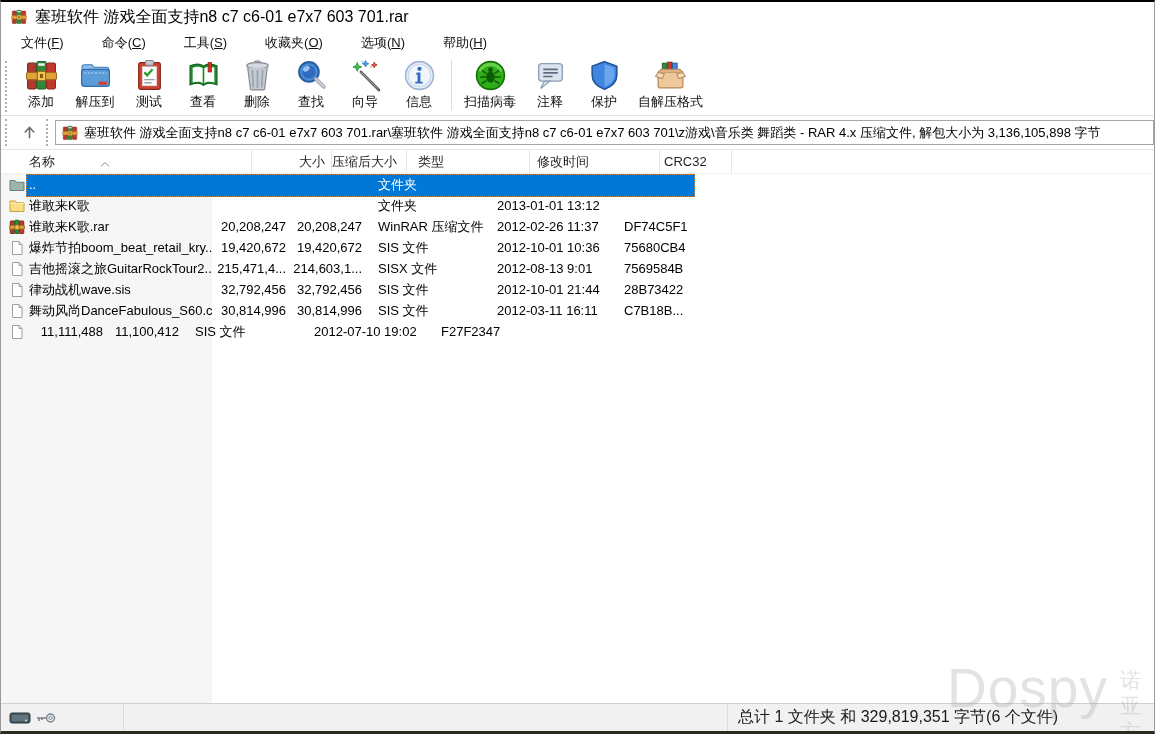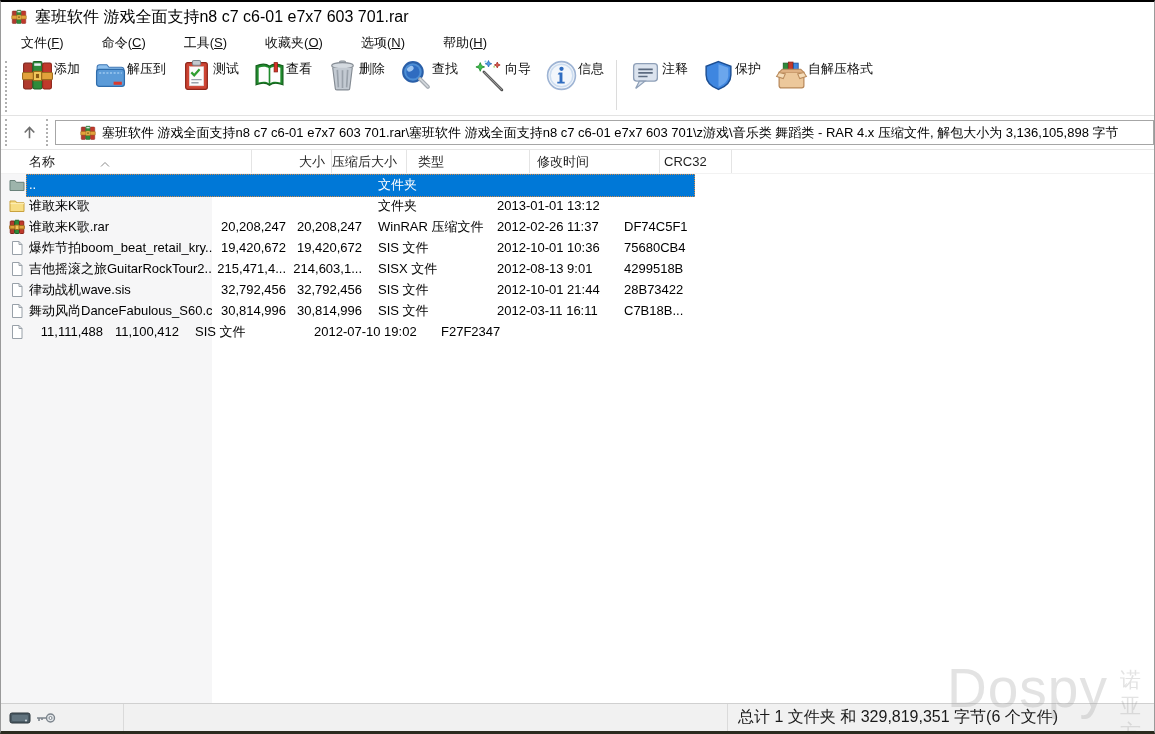--- a/index.html
+++ b/index.html
@@ -12,34 +12,34 @@
     border-bottom:3px solid #2b2b1f; overflow:hidden; display:flex; flex-direction:column;
   }
   
   .titlebar{ height:30px; display:flex; align-items:center; gap:8px; padding-left:10px; background:#fff; flex:0 0 auto;}
   .title-text{ font-size:16px; color:#000; }
   
   .menubar{ height:22px; display:flex; align-items:center; padding-left:1px; background:#fff; flex:0 0 auto;}
   .menu-item{ font-size:13px; color:#111; padding:0 19px; height:22px; line-height:22px; cursor:default;}
   
   .toolbar{ height:62px; display:flex; align-items:flex-start; padding:4px 0 0 2px; border-bottom:1px solid #e3e3e3; background:#fff; flex:0 0 auto;}
-  .tb-btn{ display:flex; flex-direction:row; align-items:flex-start; min-width:54px; padding:1px 7px 2px; cursor:default;}
+  .tb-btn{ display:flex; flex-direction:column; align-items:center; min-width:54px; padding:1px 7px 2px; cursor:default;}
   .tb-label{ font-size:13px; color:#111; margin-top:1px; white-space:nowrap;}
   .tb-sep{ width:1px; height:50px; background:#dcdcdc; margin:2px 5px 0 5px; flex:0 0 auto;}
   .gripper{ width:6px; align-self:stretch; border-left:2px dotted #b0b0b0; margin:3px 3px 3px 2px; flex:0 0 auto;}
   
   .ic{ display:inline-flex; }
   .ic svg{ display:block; }
   .ic.big svg{ width:33px; height:33px; }
   .ic.sm svg{ width:16px; height:16px; }
   
   .addressbar{ height:34px; display:flex; align-items:center; padding:0 0 0 2px; border-bottom:1px solid #e6e6e6; background:#fff; flex:0 0 auto;}
   .up-btn{ width:30px; height:26px; display:flex; align-items:center; justify-content:center; cursor:default;}
   .up-btn svg{ width:17px; height:17px; }
-  .path-field{ flex:1; height:25px; border:1px solid #a6a6a6; background:#fff; display:flex; align-items:center; gap:6px; padding:0 24px; overflow:hidden;}
+  .path-field{ flex:1; height:25px; border:1px solid #a6a6a6; background:#fff; display:flex; align-items:center; gap:6px; padding:0 6px; overflow:hidden;}
   .path-text{ font-size:13px; color:#000; white-space:nowrap; overflow:hidden;}
   
   .header{ height:24px; display:flex; background:#fff; flex:0 0 auto; border-bottom:1px solid #f2f2f2;}
   .hcell{ font-size:13px; color:#1f1f1f; line-height:23px; border-right:1px solid #e4e4e4; white-space:nowrap; overflow:hidden; position:relative; cursor:default;}
   .hcell.col0{ width:251px; padding-left:28px; }
   .hcell.col1{ width:80px;  text-align:right; padding-right:6px; }
   .hcell.col2{ width:75px;  text-align:right; padding-right:17px; }
   .hcell.col3{ width:123px; padding-left:11px; }
   .hcell.col4{ width:130px; padding-left:7px; }
   .hcell.col5{ width:72px;  padding-left:4px; }
@@ -194,20 +194,32 @@
             <circle cx="16" cy="9.5" r="2.1" fill="#2f6cc0"></circle>
             <path d="M13.5 14h3.4v9h2.2v1.8h-7.2V23h2.2v-7h-1.8z" fill="#2f6cc0" transform="translate(0 -1)"></path>
           </svg>
         </span>
         <div class="tb-label">信息</div>
       </div>
       <div class="tb-sep"></div>
       <div class="tb-btn">
         <span class="ic big">
           <svg viewBox="0 0 32 32">
+            <circle cx="16" cy="16" r="13.5" fill="#2fae17" stroke="#16700a" stroke-width="1.6"></circle>
+            <path d="M5.5 12a11.5 11.5 0 0 1 21 0" fill="none" stroke="#7fe05f" stroke-width="3" opacity=".7"></path>
+            <ellipse cx="16" cy="17.5" rx="4.2" ry="5.5" fill="#0e5c06"></ellipse>
+            <circle cx="16" cy="10.5" r="2.4" fill="#0e5c06"></circle>
+            <path d="M12 14l-4.5-3M12 17.5H6M12 21l-4.5 3M20 14l4.5-3M20 17.5h6M20 21l4.5 3" stroke="#0e5c06" stroke-width="1.5"></path>
+          </svg>
+        </span>
+        <div class="tb-label">扫描病毒</div>
+      </div>
+      <div class="tb-btn">
+        <span class="ic big">
+          <svg viewBox="0 0 32 32">
             <rect x="4.5" y="4.5" width="23" height="17" rx="3" fill="#dbe3ee" stroke="#8fa0b8" stroke-width="1.3"></rect>
             <path d="M10 21.5l-3.5 7 9-7z" fill="#dbe3ee" stroke="#8fa0b8" stroke-width="1.2"></path>
             <path d="M9 10h14M9 13.5h14M9 17h9" stroke="#5c6b80" stroke-width="1.6"></path>
           </svg>
         </span>
         <div class="tb-label">注释</div>
       </div>
       <div class="tb-btn">
         <span class="ic big">
           <svg viewBox="0 0 32 32">
@@ -344,21 +356,21 @@
               <path d="M3.5 1.5h6.5l3 3v10H3.5z" fill="#fff" stroke="#98a0a8"></path>
               <path d="M10 1.5v3h3" fill="none" stroke="#98a0a8"></path>
             </svg>
           </span>
         </span>
         <span class="cell c-name">吉他摇滚之旅GuitarRockTour2....</span>
         <span class="cell c-size">215,471,4...</span>
         <span class="cell c-packed">214,603,1...</span>
         <span class="cell c-type">SISX 文件</span>
         <span class="cell c-modified">2012-08-13 9:01</span>
-        <span class="cell c-crc">4299518B</span>
+        <span class="cell c-crc">7569584B</span>
       </div>
       <div class="lrow">
         <span class="cell c-icon">
           <span class="ic sm">
             <svg viewBox="0 0 16 16">
               <path d="M3.5 1.5h6.5l3 3v10H3.5z" fill="#fff" stroke="#98a0a8"></path>
               <path d="M10 1.5v3h3" fill="none" stroke="#98a0a8"></path>
             </svg>
           </span>
         </span>

